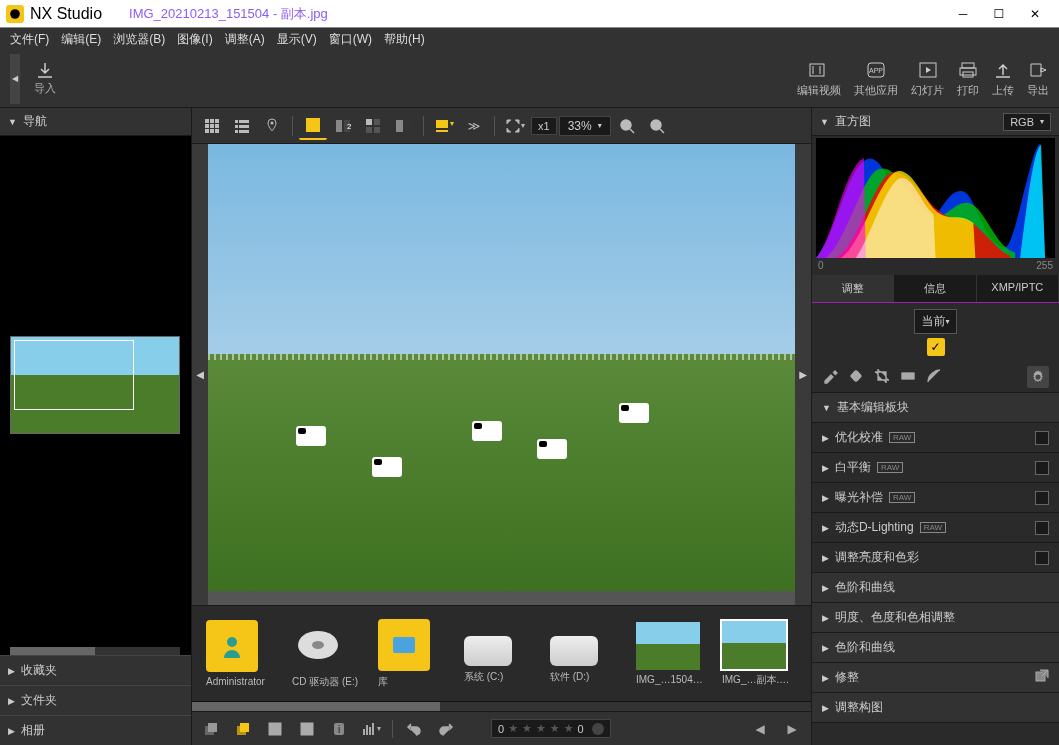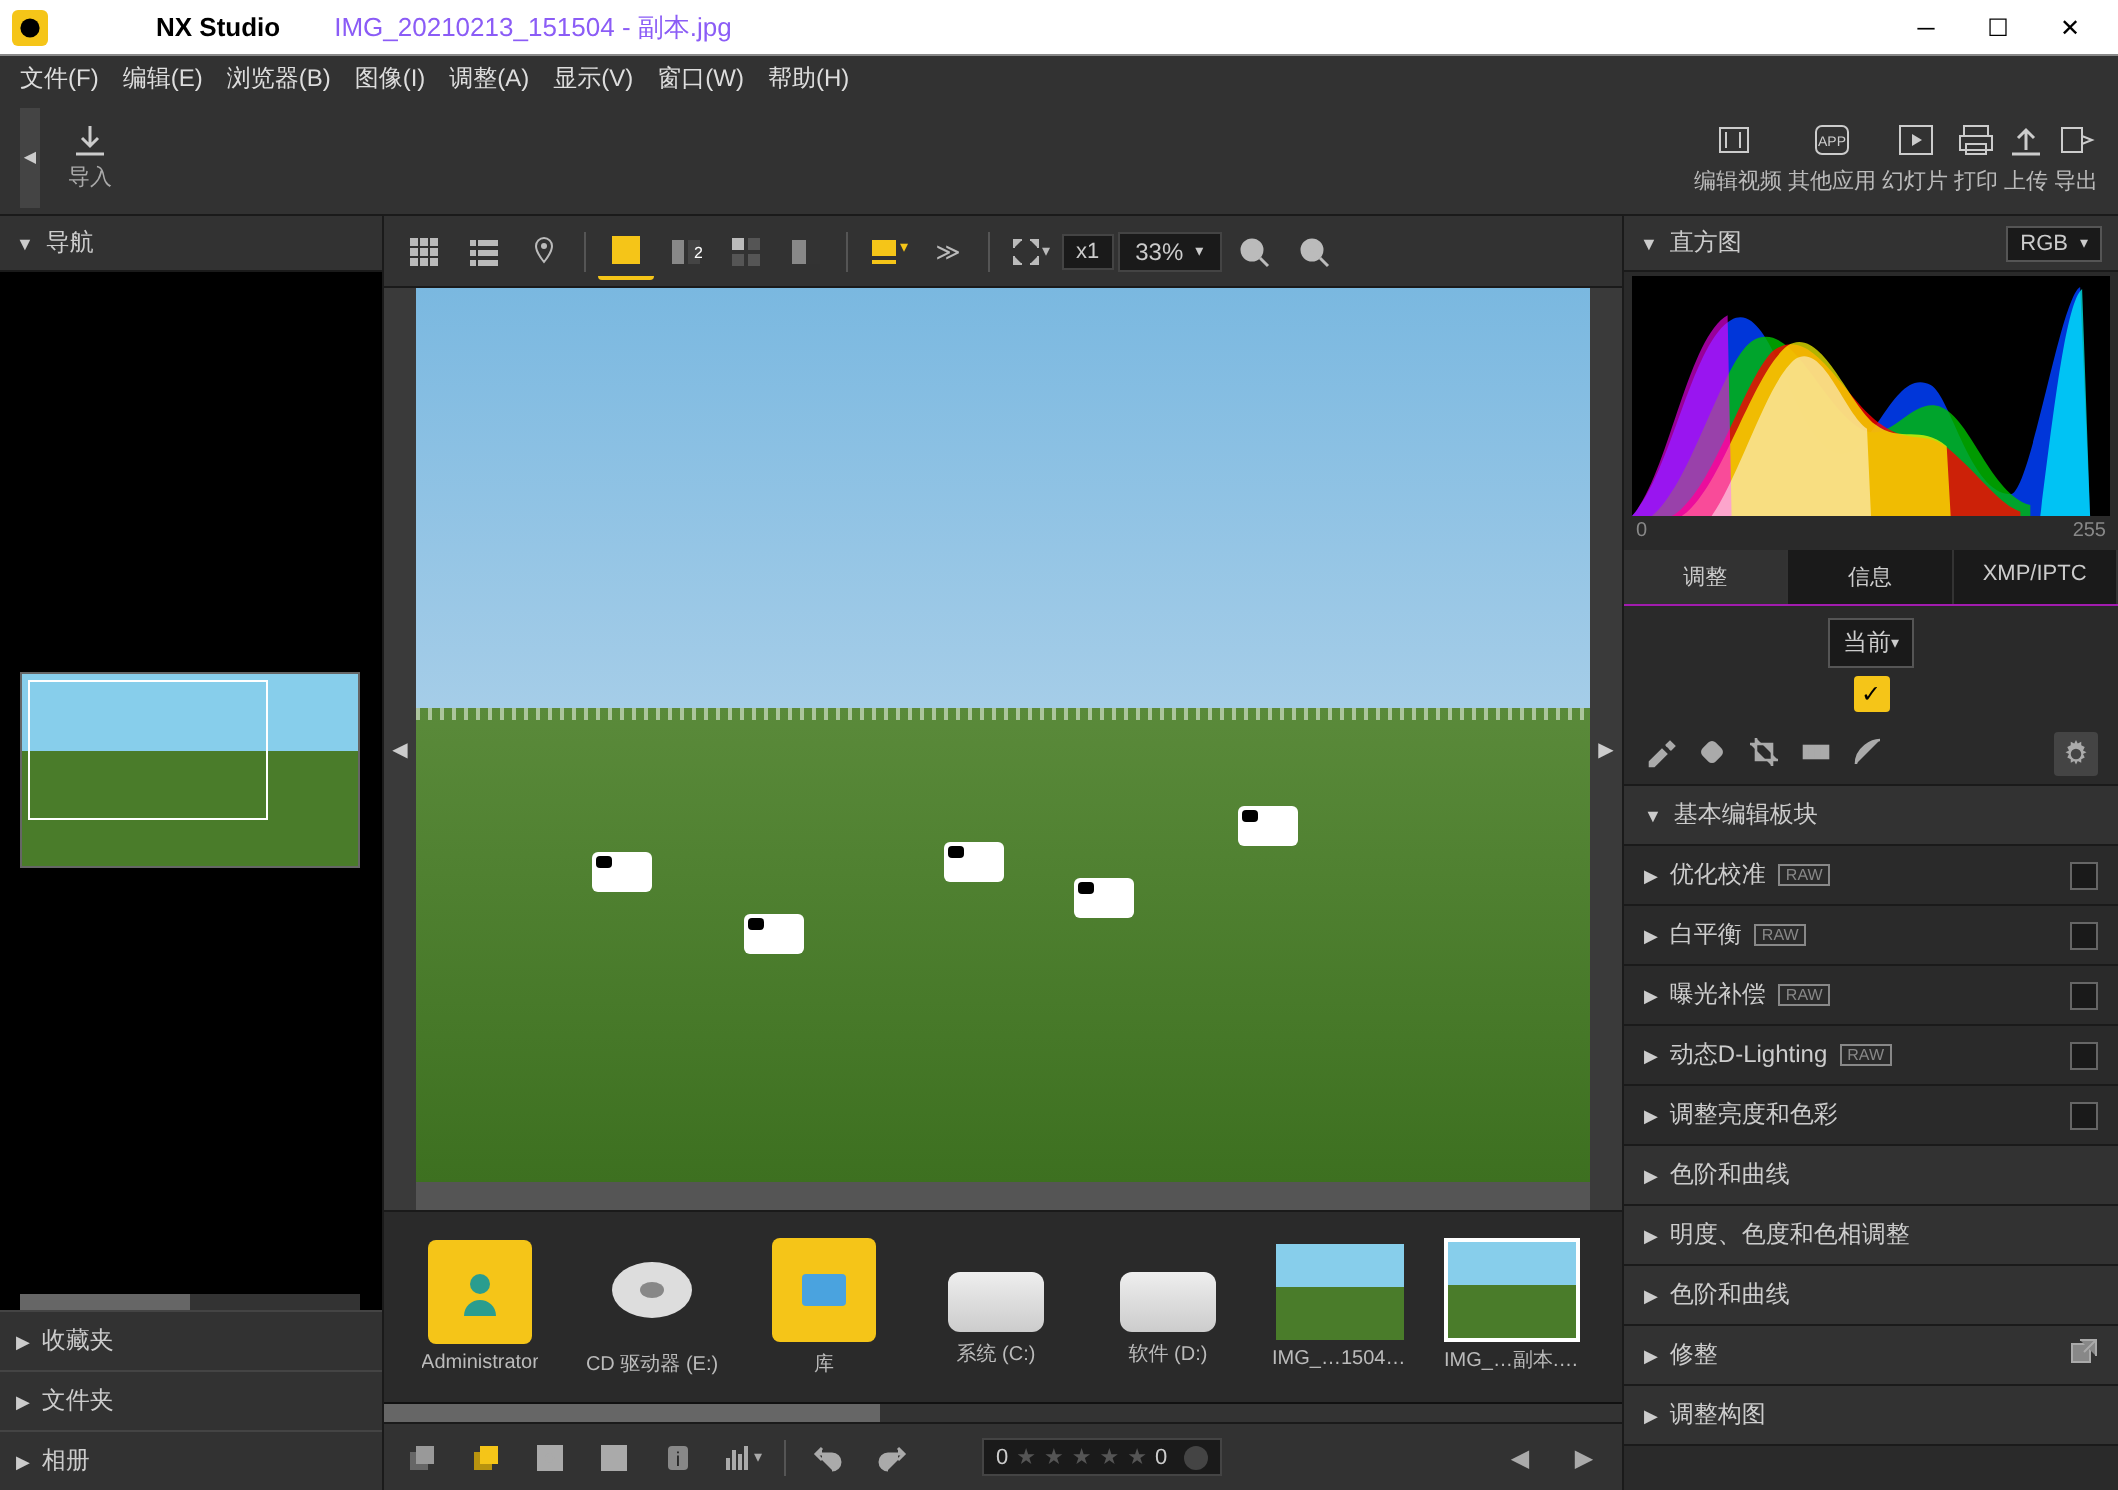--- a/index.html
+++ b/index.html
@@ -2,35 +2,35 @@
 <html><head>
 <meta charset="utf-8">
 <style>
 * { box-sizing: border-box; margin: 0; padding: 0; font-family: "Segoe UI", "Microsoft YaHei", sans-serif; }
 body { background: #2a2a2a; color: #ccc; font-size: 12px; overflow: hidden; width: 1059px; height: 745px; }
 
 
 .titlebar { height: 28px; background: #fff; display: flex; align-items: center; padding: 0 6px; color: #000; border-bottom: 1px solid #888; }
 .app-icon { width: 18px; height: 18px; background: #f5c518; border-radius: 3px; margin-right: 6px; display:flex; align-items:center; justify-content:center; }
 .app-icon svg { width: 12px; height: 12px; }
-.title-app { font-weight:700; font-size:13px;margin-left:48px; }
+.title-app { font-weight:400; font-size:16px; }
 .title-file { margin-left: 27px; color:#8b5cf6; font-size:13px; }
 .win-ctrl { margin-left: auto; display: flex; }
 .win-btn { width: 36px; height: 28px; display:flex; align-items:center; justify-content:center; font-size:12px; }
 
 
 .menubar { height: 22px; background: #323232; display:flex; align-items:center; padding: 0 4px; color:#ddd; }
 .menu-item { padding: 2px 6px; cursor:default; font-size:12px; }
 
 
 .toprow { height: 58px; background: #323232; display:flex; align-items:center; padding: 0 10px; border-bottom:1px solid #1a1a1a; }
 .toprow .left-area { display:flex; align-items:center; }
 .import-btn { display:flex; flex-direction:column; align-items:center; color:#aaa; font-size:11px; padding:2px 8px; cursor:pointer;}
 .collapse-tab { width:10px; height:50px; background:#444; margin-right:6px; display:flex; align-items:center; justify-content:center; font-size:8px; }
-.toprow .right-area { margin-left:auto; display:flex; gap:3px;justify-content:space-between; }
+.toprow .right-area { margin-left:auto; display:flex; gap:13px;justify-content:space-between; }
 .tool-btn { display:flex; flex-direction:column; align-items:center; color:#bbb; font-size:11px; cursor:pointer; gap:2px;}
 .tool-btn .ico { width:22px; height:22px; display:flex; align-items:center; justify-content:center; }
 
 
 .main { display:flex; height: calc(745px - 28px - 22px - 58px); }
 
 
 .leftpanel { width: 192px; background:#2a2a2a; display:flex; flex-direction:column; border-right:1px solid #1a1a1a; }
 .panel-head { height:28px; display:flex; align-items:center; padding:0 8px; background:#323232; border-bottom:1px solid #1a1a1a;}
 .panel-head .tri { font-size:9px; margin-right:6px;}
@@ -56,21 +56,21 @@
 .viewer { flex:1; position:relative; overflow:hidden; }
 .photo { position:absolute; top:0; left:0; right:0; bottom:14px; background: linear-gradient(to bottom, #7ab8e0 0%, #a5cde8 47%, #5a8a3a 47%, #3d7020 100%); }
 .photo .cow { position:absolute; width:30px; height:20px; background:#fff; border-radius:3px; }
 .photo .cow::after { content:''; position:absolute; top:2px; left:2px; width:8px; height:6px; background:#000; border-radius:2px; }
 .photo .horizon-strip { position:absolute; top:47%; left:0; right:0; height:6px; background: repeating-linear-gradient(90deg, #fff 0 2px, transparent 2px 6px); opacity:0.5;}
 .hscroll { position:absolute; bottom:0; left:0; right:0; height:14px; background:#333; }
 .hscroll .knob { height:100%; width:100%; background:#555; }
 
 
 .filmstrip { height:96px; background:#2a2a2a; display:flex; align-items:center; gap:18px; padding:4px 14px; overflow:hidden; border-top:1px solid #1a1a1a;}
-.fs-item { display:flex; flex-direction:column; align-items:center; gap:4px; font-size:10px; color:#bbb; width:68px; }
+.fs-item { display:flex; flex-direction:column; align-items:flex-start; gap:4px; font-size:10px; color:#bbb; width:68px; }
 .fs-thumb { width:52px; height:52px; background:#1a1a1a; display:flex; align-items:center; justify-content:center; }
 .fs-thumb.folder { background:#f5c518; border-radius:4px; position:relative; }
 .fs-thumb.drive { background: linear-gradient(#eee,#ccc); border-radius:6px; height:30px; width:48px; margin-top:12px;}
 .fs-thumb.photo-th { background: linear-gradient(to bottom, #87ceeb 0%, #87ceeb 45%, #4a7c2a 45%, #4a7c2a 100%); width:64px; height:48px;}
 .fs-thumb.selected { outline:2px solid #fff; }
 .fs-label { white-space:nowrap; overflow:hidden; text-overflow:ellipsis; max-width:68px; }
 .fs-hscroll { height:10px; background:#333; border-top:1px solid #111;}
 .fs-hscroll .knob { height:100%; width:40%; background:#666; }
 
 

